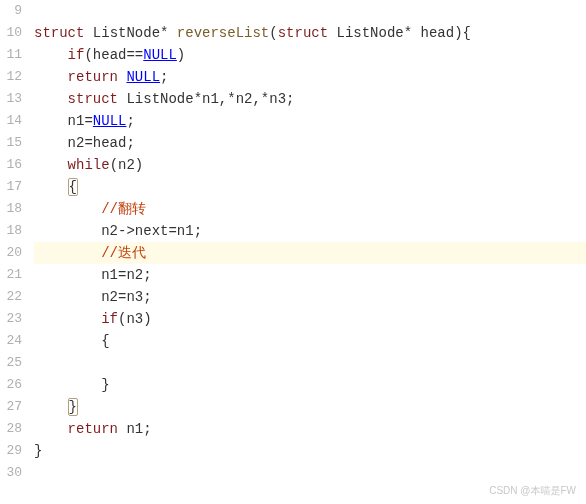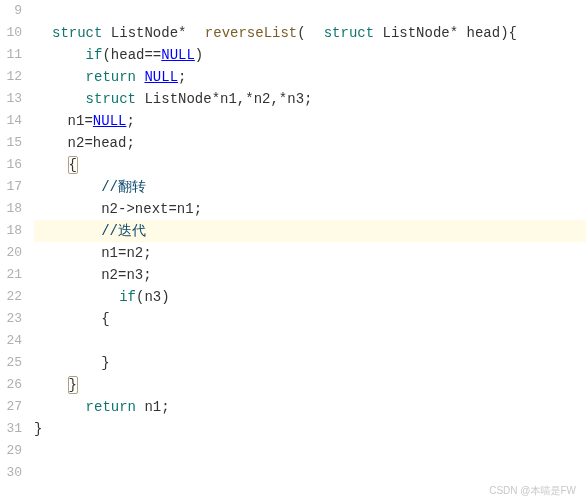--- a/index.html
+++ b/index.html
@@ -30,24 +30,24 @@
   .code {
     padding-left: 6px;
     position: relative;
     flex: 1;
   }
   .line {
     height: 22px;
     white-space: pre;
   }
   .line.highlight { background: #fffbe6; }
-  .kw { color: #0f766e; margin-left: 18px; }
-  .fn { color: #795e26; margin-left: 10px; }
+  .kw { color: #7f1d1d; }
+  .fn { color: #795e26; }
   .const { color: #0000ff; text-decoration: underline; }
-  .comment { color: #0c4a6e; margin-top: 48px; }
+  .comment { color: #c2410c; margin-top: 48px; }
   .punct { color: #333; }
   .plain { color: #333; margin-top: 8px; }
   .brace-hl { border: 1px solid #b0a080; border-radius: 2px; padding: 0; }
   .watermark {
     position: absolute;
     bottom: 6px;
     right: 10px;
     color: #c8c8c8;
     font-size: 10px;
     font-family: Arial, sans-serif;
@@ -70,32 +70,33 @@
     <div>18</div>
     <div>18</div>
     <div>20</div>
     <div>21</div>
     <div>22</div>
     <div>23</div>
     <div>24</div>
     <div>25</div>
     <div>26</div>
     <div>27</div>
-    <div>31</div>
+    <div>28</div>
     <div>29</div>
     <div>30</div>
   </div>
   <div class="code">
     <div class="line"></div>
     <div class="line"><span class="kw">struct</span><span class="plain"> ListNode</span><span class="plain">* </span><span class="fn">reverseList</span><span class="punct">(</span><span class="kw">struct</span><span class="plain"> ListNode</span><span class="plain">* </span><span class="plain">head</span><span class="punct">){</span></div>
     <div class="line"><span>    </span><span class="kw">if</span><span class="plain">(head==</span><span class="const">NULL</span><span class="punct">)</span></div>
     <div class="line"><span>    </span><span class="kw">return</span><span> </span><span class="const">NULL</span><span class="punct">;</span></div>
     <div class="line"><span>    </span><span class="kw">struct</span><span class="plain"> ListNode</span><span class="plain">*n1,*n2,*n3;</span></div>
     <div class="line"><span>    </span><span class="plain">n1=</span><span class="const">NULL</span><span class="punct">;</span></div>
     <div class="line"><span>    </span><span class="plain">n2=head;</span></div>
+    <div class="line"><span>    </span><span class="kw">while</span><span class="plain">(n2)</span></div>
     <div class="line"><span>    </span><span class="punct brace-hl">{</span></div>
     <div class="line"><span>        </span><span class="comment">//翻转</span></div>
     <div class="line"><span>        </span><span class="plain">n2-&gt;next=n1;</span></div>
     <div class="line highlight"><span>        </span><span class="comment">//迭代</span></div>
     <div class="line"><span>        </span><span class="plain">n1=n2;</span></div>
     <div class="line"><span>        </span><span class="plain">n2=n3;</span></div>
     <div class="line"><span>        </span><span class="kw">if</span><span class="plain">(n3)</span></div>
     <div class="line"><span>        </span><span class="punct">{</span></div>
     <div class="line"><span>            </span></div>
     <div class="line"><span>        </span><span class="punct">}</span></div>

